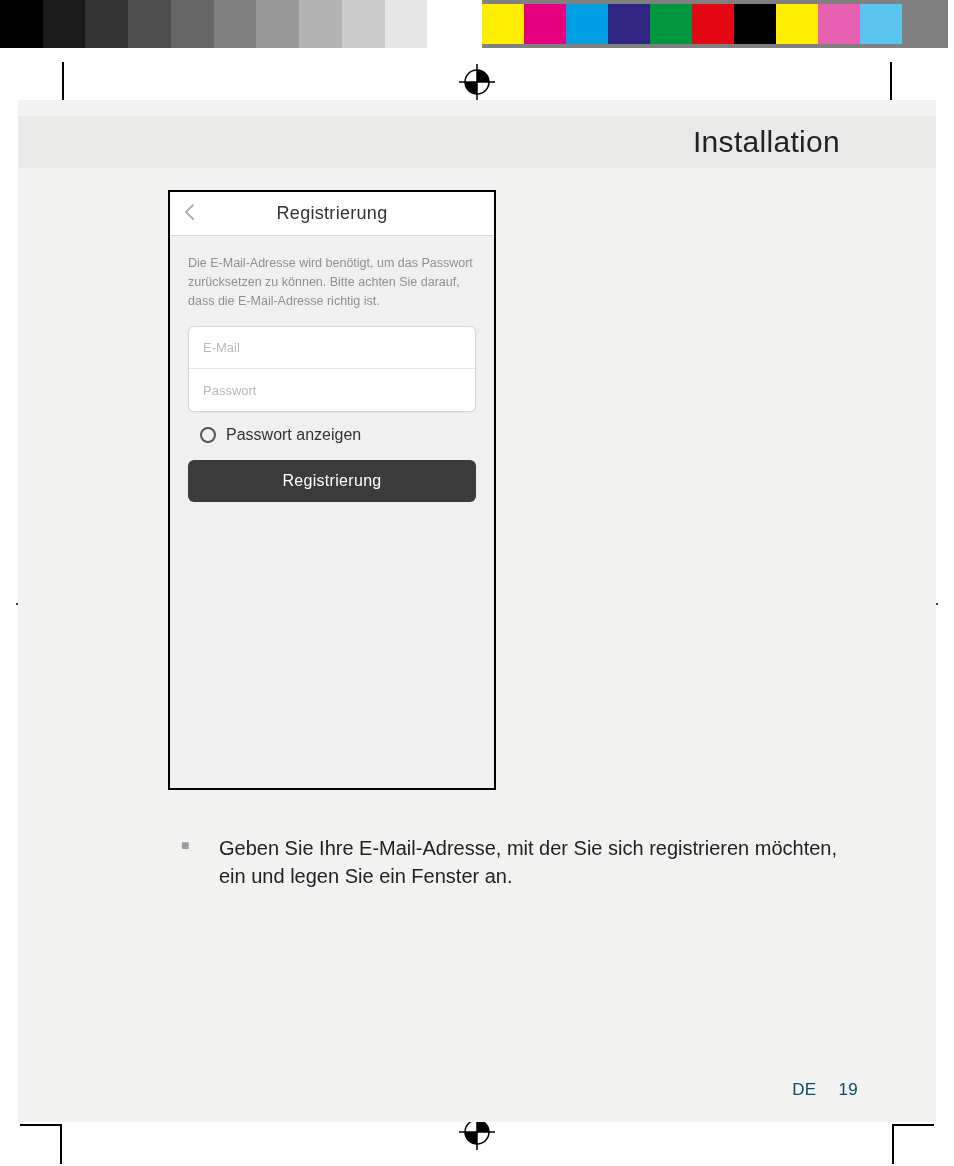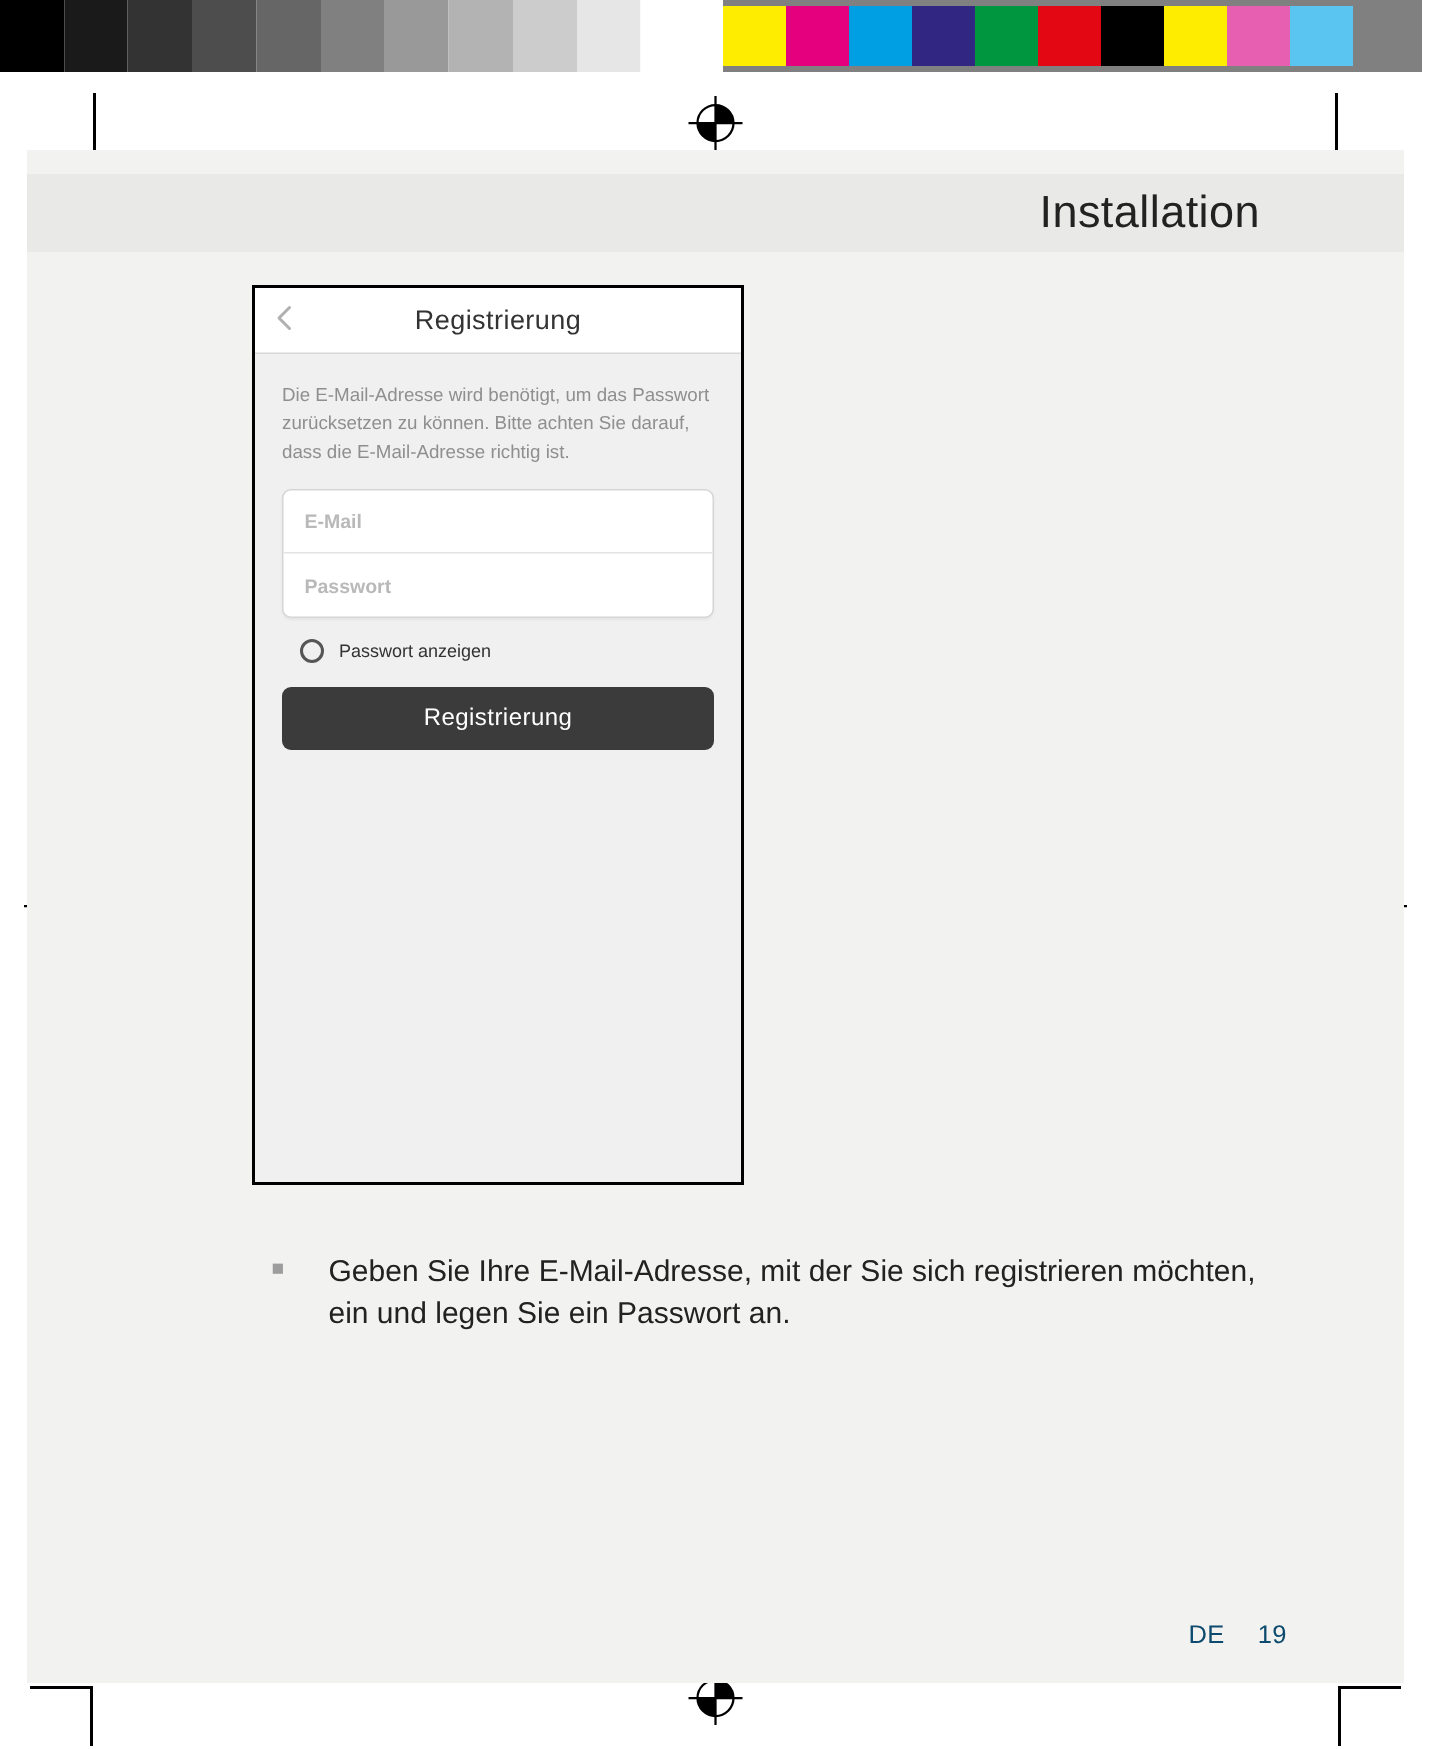--- a/index.html
+++ b/index.html
@@ -36,24 +36,24 @@
   
   .phone { position: absolute; left: 150px; top: 90px; width: 328px; height: 600px; background: #f0f0f0; border: 2px solid #000; }
   .phone-topbar { height: 44px; background: #fff; border-bottom: 1px solid #d8d8d8; display: flex; align-items: center; justify-content: center; position: relative; }
   .phone-back { position: absolute; left: 10px; top: 10px; width: 20px; height: 20px; }
   .phone-title { font-size: 18px; font-weight: 300; color: #333; letter-spacing: .3px; }
   .phone-body { padding: 18px 18px 0 18px; }
   .phone-desc { font-size: 12.5px; color: #8f8f8f; line-height: 1.5; font-weight: 300; }
   .input-card { margin-top: 16px; background: #fff; border: 1px solid #d6d6d6; border-radius: 6px; overflow: hidden; box-shadow: 0 1px 2px rgba(0,0,0,.05); }
   .input-row { height: 42px; display: flex; align-items: center; padding: 0 14px; border-bottom: 1px solid #e3e3e3; }
   .input-row:last-child { border-bottom: none; }
-  .input-ph { font-size: 13px; color: #b9b9b9; font-weight: 700; }
+  .input-ph { font-size: 13px; color: #b9b9b9; font-weight: 400; }
   .show-pw { display: flex; align-items: center; gap: 10px; margin: 14px 4px 0 12px; }
   .show-pw .radio { width: 16px; height: 16px; border: 2px solid #555; border-radius: 50%; }
-  .show-pw .lbl { font-size: 12px; color: #333; font-weight: 300;}
+  .show-pw .lbl { font-size: 16px; color: #333; font-weight: 300;}
   .reg-btn { margin: 16px 0 0 0; height: 42px; background: #3b3b3b; color: #fff; border-radius: 6px; display: flex; align-items: center; justify-content: center; font-size: 16px; font-weight: 300; letter-spacing: .3px;}
 
   
   .instructions { position: absolute; left: 113px; top: 714px; right: 88px; font-size: 20px; color: #222; line-height: 1.42; font-weight: 300; }
   .instructions li { list-style: none; position: relative; padding-left: 48px; margin-bottom: 4px; }
   .instructions li::before { content: "■"; position: absolute; left: 10px; top: 2px; font-size: 14px; color: #9d9d9d; }
 
   .footer { position: absolute; right: 78px; bottom: 22px; font-size: 17px; color: #0c4a6e; font-weight: 300; display: flex; gap: 22px; letter-spacing: .3px; }
 
 </style>
@@ -143,20 +143,20 @@
         <span class="radio"></span>
         <span class="lbl">Passwort anzeigen</span>
       </div>
       <div class="reg-btn">
         <span>Registrierung</span>
       </div>
     </div>
   </div>
 
   <ul class="instructions">
-    <li><span>Geben Sie Ihre E-Mail-Adresse, mit der Sie sich registrieren möchten, ein und legen Sie ein Passwort an.</span></li>
+    <li><span>Geben Sie Ihre E-Mail-Adresse, mit der Sie sich registrieren möchten, ein und legen Sie ein Fenster an.</span></li>
   </ul>
 
   <div class="footer">
     <span>DE</span>
     <span>19</span>
   </div>
 </div>
 
 </body></html>

